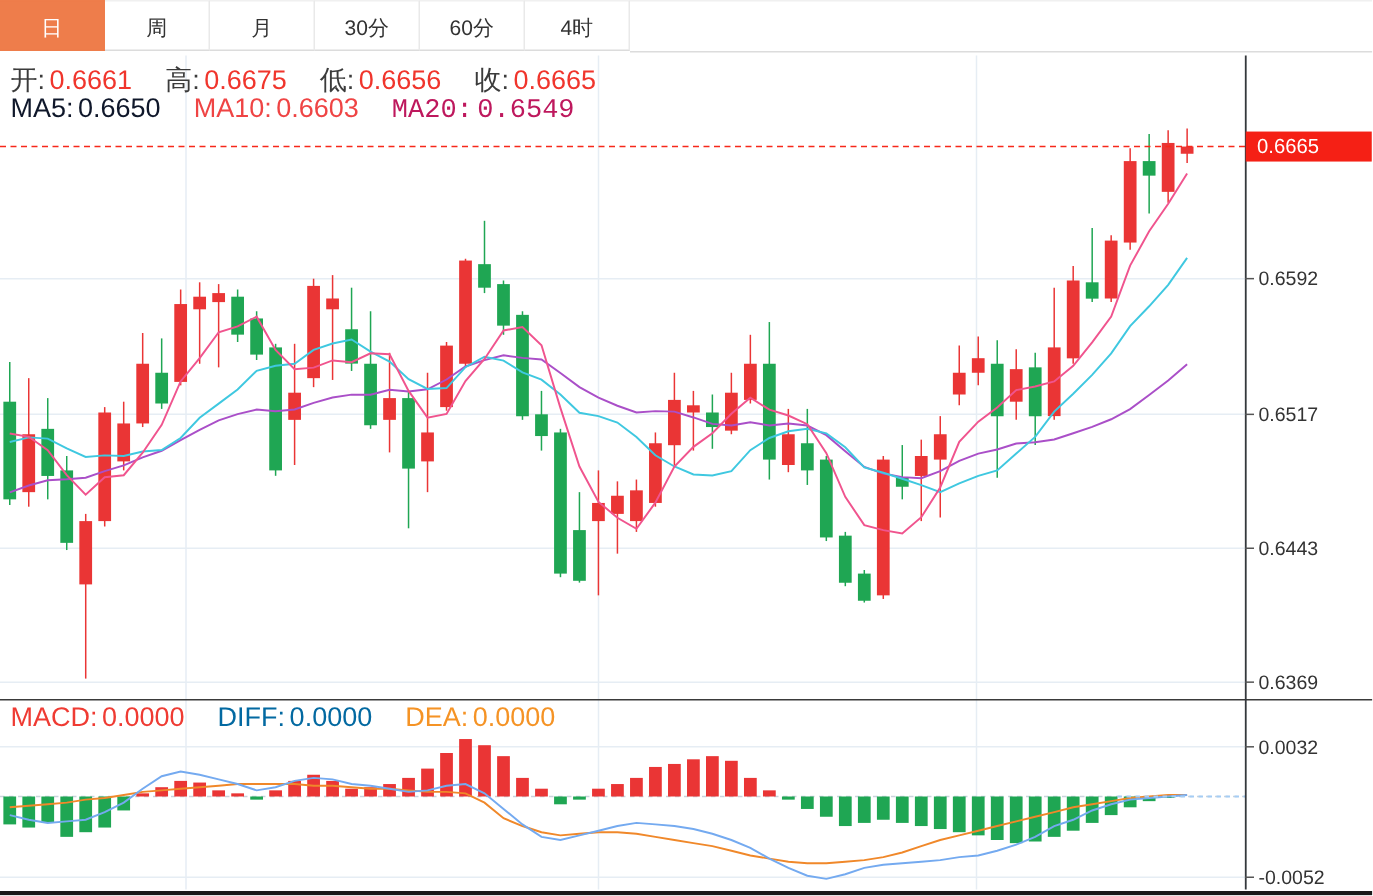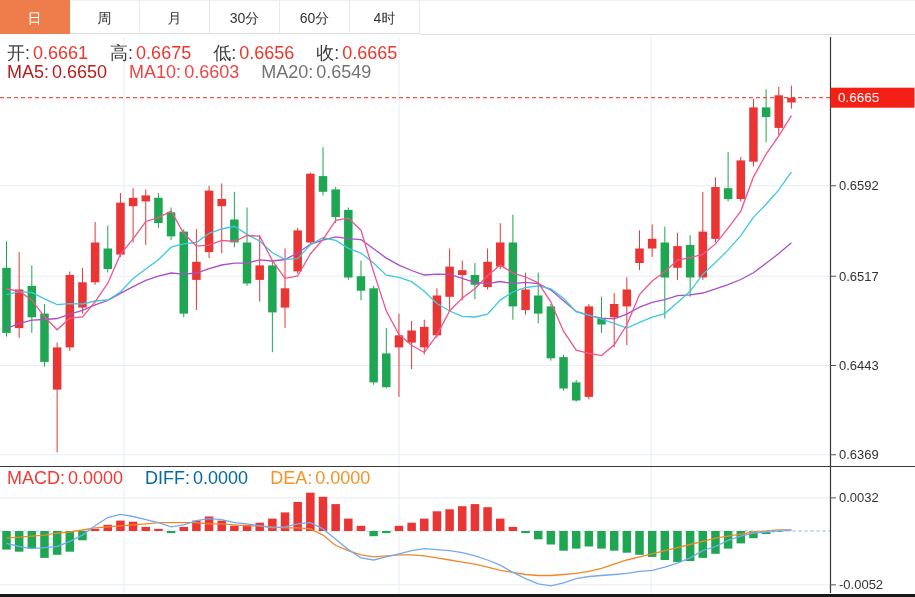--- a/index.html
+++ b/index.html
@@ -13,23 +13,23 @@
   .tab.active{background:#ee7d4b;color:#fff;border-color:#ee7d4b;}
   .tab-filler{flex:1;border-bottom:1px solid #dcdcdc;border-top:1px solid #f0f0f0;box-sizing:border-box;}
   .row{position:absolute;left:7px;z-index:2;font-size:18px;white-space:nowrap;}
   .pair{margin-right:17px;}
   .lbl{margin-right:3px;}
   .info-row{top:41px;}
   .ma-row{top:62px;}
   .macd-row{top:468px;}
   .info-row .lbl{color:#3b3b3b;}
   .info-row .val{color:#f0352c;}
-  .ma-row .pair-ma5{color:#b91c1c;}
+  .ma-row .pair-ma5{color:#0f172a;}
   .ma-row .pair-ma10{color:#ef4444;}
-  .ma-row .pair-ma20{color:#737373;}
+  .ma-row .pair-ma20{color:#be185d;font-family:Liberation Mono, monospace;}
   .macd-row .pair-macd{color:#ef3b33;}
   .macd-row .pair-diff{color:#0369a1;}
   .macd-row .pair-dea{color:#f59325;}
 </style>
 </head>
 <body>
 
 <div id="app">
 
   <div class="tabbar">

